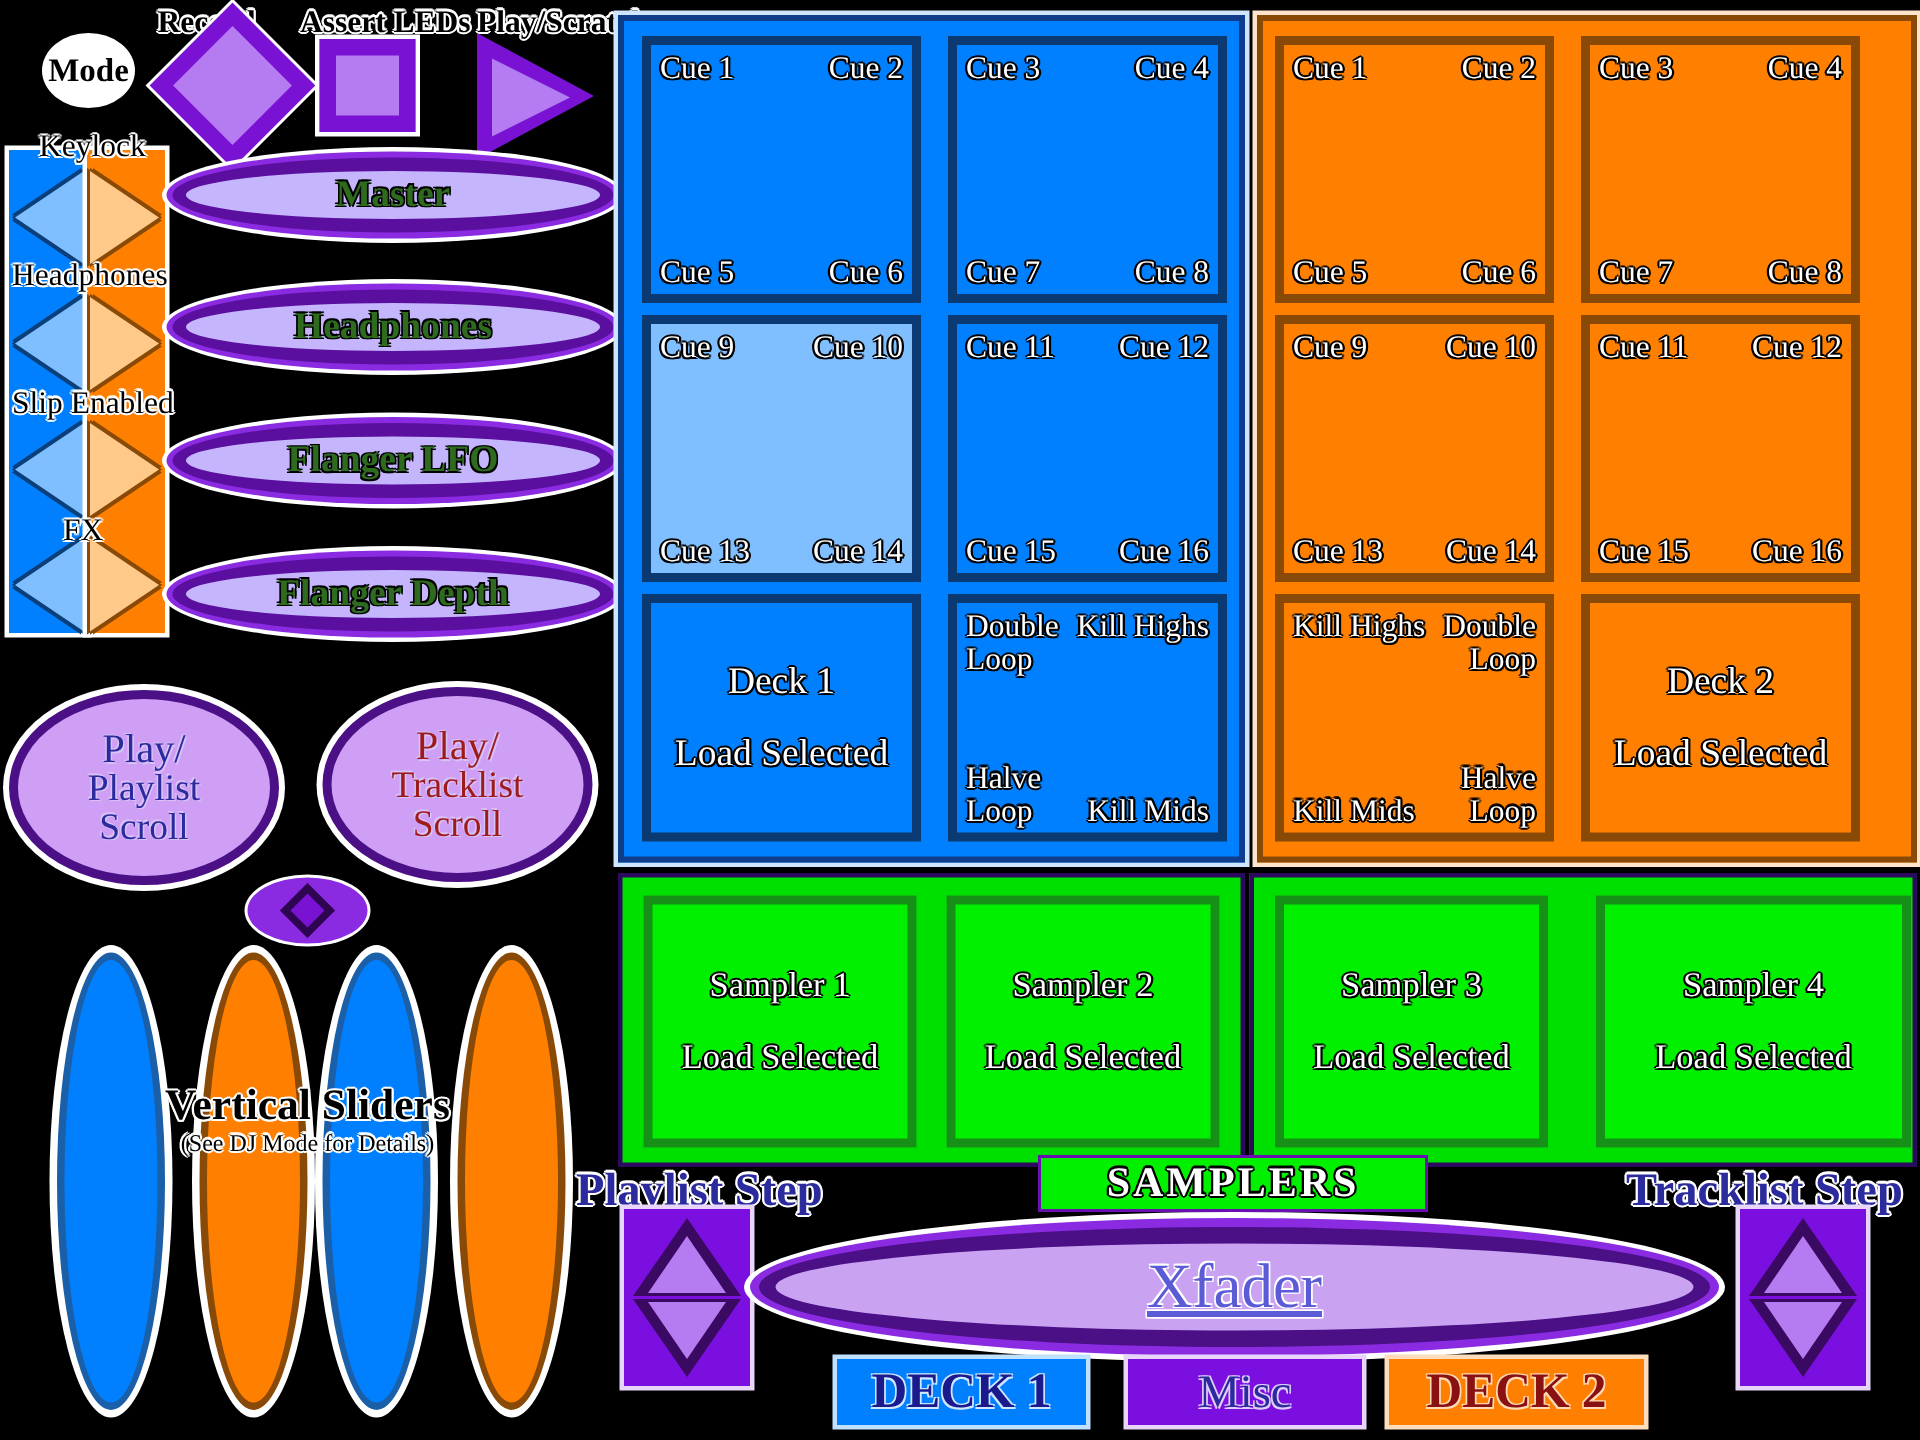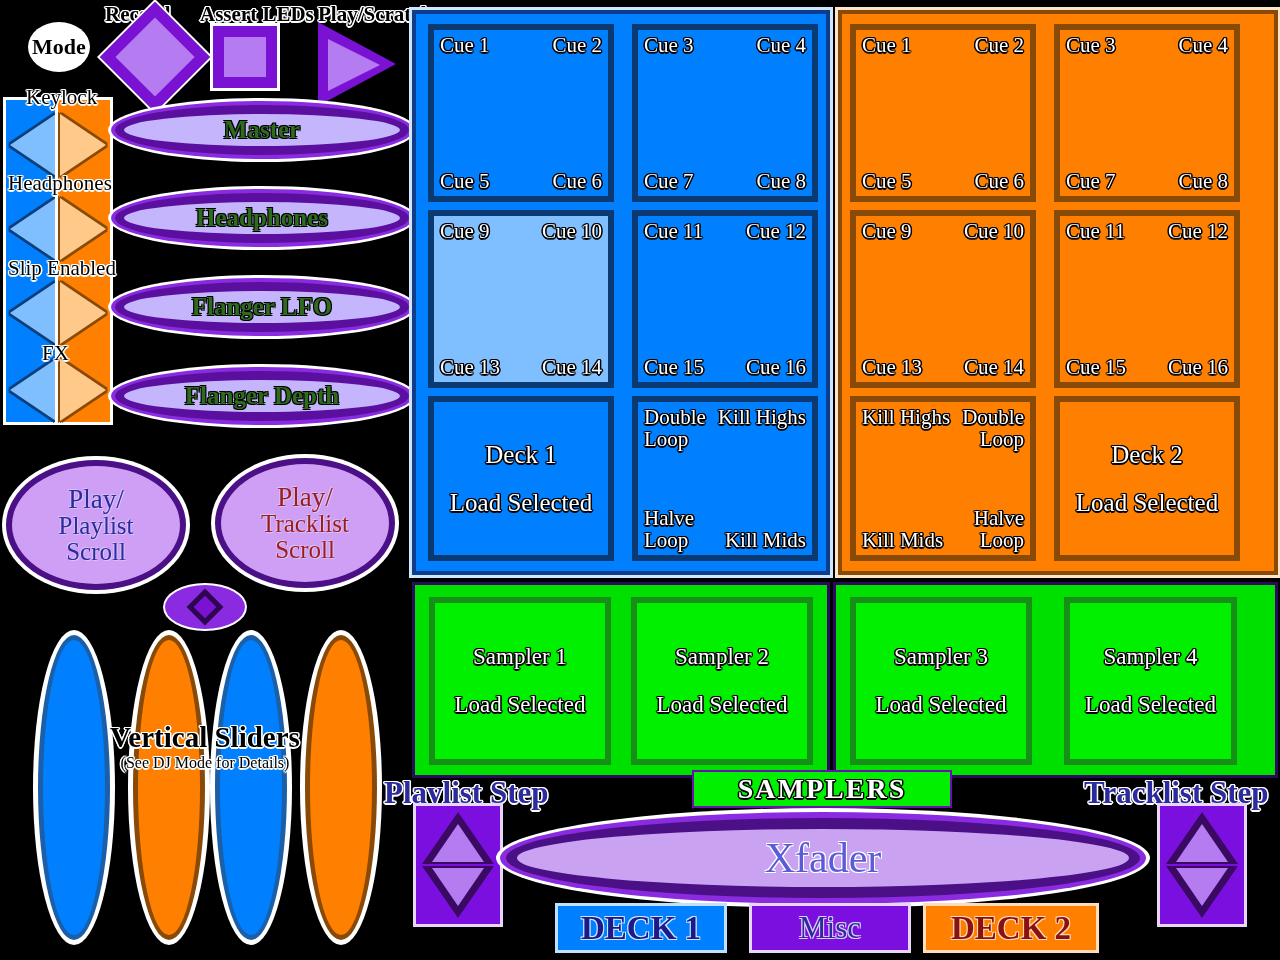--- a/index.html
+++ b/index.html
@@ -176,21 +176,21 @@
 
   .step-label{position:absolute;font-size:31px;font-weight:bold;color:#2b2b9e;
       text-shadow:-1px -1px 0 #fff,1px -1px 0 #fff,-1px 1px 0 #fff,1px 1px 0 #fff,
                   0 -1.5px 0 #fff,0 1.5px 0 #fff,-1.5px 0 0 #fff,1.5px 0 0 #fff;white-space:pre;}
 
   #xfader{left:506px;top:818px;width:634px;height:80px;border-radius:50%;
           background:#c9a3f2;border:11px solid #4b0f86;box-sizing:border-box;
           box-shadow:0 0 0 6px #8a2be2, 0 0 0 10px #fff;
           display:flex;align-items:center;justify-content:center;}
   #xfader span{font-size:42px;color:#5b5bd6;
-     text-shadow:-1px -1px 0 #fff,1px -1px 0 #fff,-1px 1px 0 #fff,1px 1px 0 #fff;}
+     text-shadow:-1px -1px 0 #fff,1px -1px 0 #fff,-1px 1px 0 #fff,1px 1px 0 #fff;text-decoration:underline;}
 
   .tab{position:absolute;height:44px;display:flex;align-items:center;justify-content:center;}
   #tab-deck1{left:558px;top:906px;width:166px;background:#0080ff;box-shadow:0 0 0 3px #bfe0ff;}
   #tab-deck1 span{font-size:33px;font-weight:bold;color:#1a1a8c;
     text-shadow:-1px -1px 0 #cfe6ff,1px -1px 0 #cfe6ff,-1px 1px 0 #cfe6ff,1px 1px 0 #cfe6ff;}
   #tab-misc{left:752px;top:906px;width:156px;background:#7a0fe0;box-shadow:0 0 0 3px #e7d5fa;}
   #tab-misc span{font-size:31px;color:#2b2b9e;
     text-shadow:-1px -1px 0 #e0cdf8,1px -1px 0 #e0cdf8,-1px 1px 0 #e0cdf8,1px 1px 0 #e0cdf8;}
   #tab-deck2{left:926px;top:906px;width:170px;background:#ff8000;box-shadow:0 0 0 3px #ffdcbb;}
   #tab-deck2 span{font-size:33px;font-weight:bold;color:#8a1111;
@@ -356,21 +356,21 @@
     <div class="samp-pad" style="left:216px;top:12px;width:182px;height:168px;">
       <span class="otext">Sampler 2</span>
       <span class="otext">Load Selected</span>
     </div>
   </div>
   <div id="sampler-right">
     <div class="samp-pad" style="left:14px;top:12px;width:182px;height:168px;">
       <span class="otext">Sampler 3</span>
       <span class="otext">Load Selected</span>
     </div>
-    <div class="samp-pad" style="left:228px;top:12px;width:173px;height:168px;">
+    <div class="samp-pad" style="left:228px;top:12px;width:210px;height:168px;">
       <span class="otext">Sampler 4</span>
       <span class="otext">Load Selected</span>
     </div>
   </div>
 </div>
 
 <div class="abs" id="samplers-badge">
   <span class="otext">SAMPLERS</span>
 </div>
 

